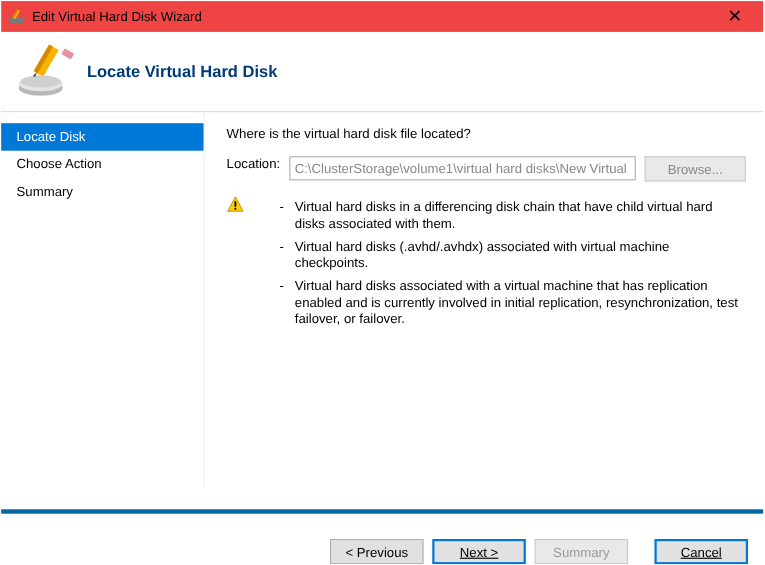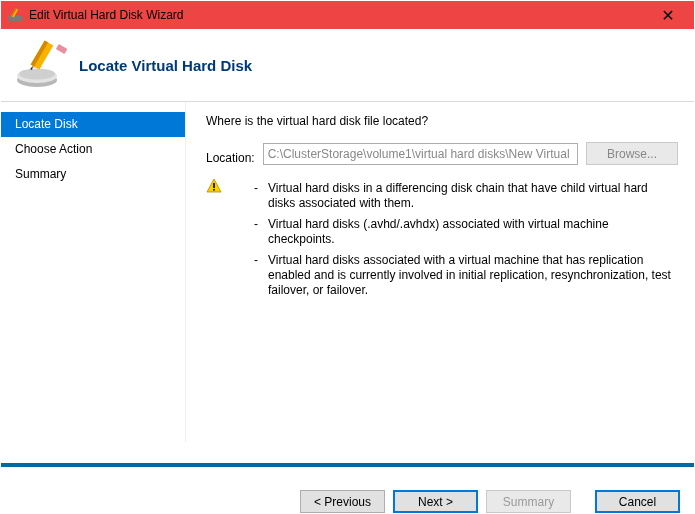--- a/index.html
+++ b/index.html
@@ -56,21 +56,21 @@
   }
   .sidebar-item.selected {
     background: #0078d7;
     color: #fff;
   }
   .content {
     flex: 1;
     padding: 12px 16px 0 20px;
   }
   .content .q { margin-bottom: 14px;}
-  .loc-row { display:flex; align-items:flex-end; gap:8px; margin-bottom: 12px;}
+  .loc-row { display:flex; align-items:flex-start; gap:8px; margin-bottom: 12px;}
   .loc-row label { }
   .loc-row input {
     flex: 1;
     height: 22px;
     padding: 2px 4px;
     font-family: inherit;
     font-size: 12px;
     color: #888;
     background: #fff;
     border: 1px solid #adadad;
@@ -106,20 +106,21 @@
     height: 23px;
     font-family: inherit;
     font-size: 12px;
     background: #e1e1e1;
     border: 1px solid #adadad;
     cursor: default;
   }
   .footer button.default {
     border: 2px solid #0078d7;
     background: #e1e1e1;
+    text-decoration: underline;
   }
   .footer button.disabled {
     color: #9a9a9a;
     border: 1px solid #c9c9c9;
     background: #e9e9e9;
   }
   .footer .gap { width: 8px;}
 </style>
 </head>
 <body>

